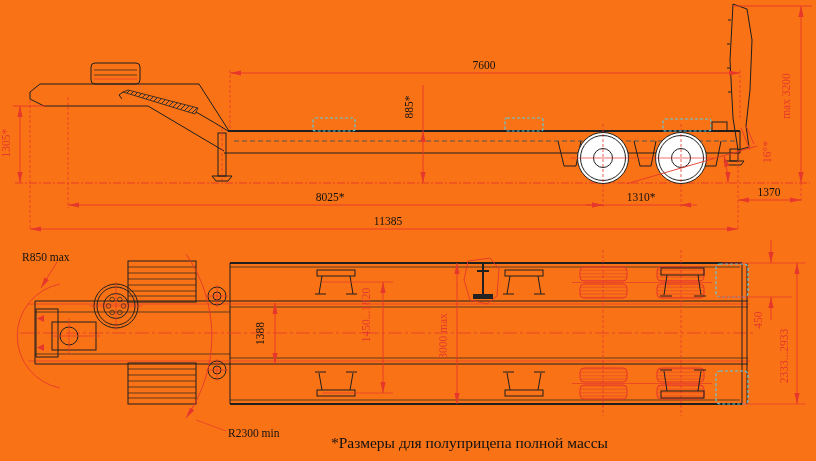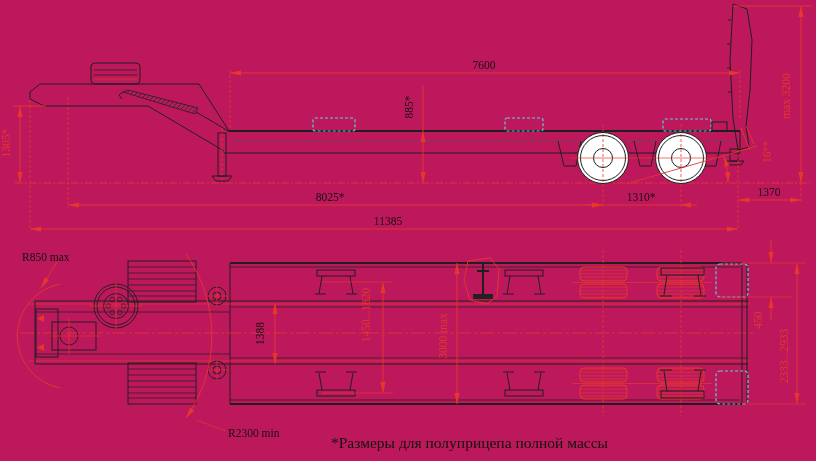--- a/index.html
+++ b/index.html
@@ -1,16 +1,16 @@
 <!DOCTYPE html>
 <html><head>
 <meta charset="utf-8">
 <style>
   html,body{margin:0;padding:0;background:#fff;}
-  .canvas{position:relative;width:816px;height:461px;background:#be185d;overflow:hidden;
+  .canvas{position:relative;width:816px;height:461px;background:#f97316;overflow:hidden;
           font-family:"Liberation Serif",serif;}
   svg{display:block;}
   .blk{stroke:#1f1f1f;fill:none;stroke-width:1;}
   .blk2{stroke:#1f1f1f;fill:none;stroke-width:2;}
   .blkt{stroke:#1f1f1f;fill:none;stroke-width:.7;}
   .gryd{stroke:#555;fill:none;stroke-width:1;stroke-dasharray:5 3;}
   .red{stroke:#e5372b;fill:none;stroke-width:.9;}
   .redt{stroke:#e5372b;fill:none;stroke-width:.7;}
   .redd{stroke:#e5372b;fill:none;stroke-width:.8;stroke-dasharray:3 2;}
   .cl{stroke:#e5372b;fill:none;stroke-width:.8;stroke-dasharray:14 3 3 3;}

